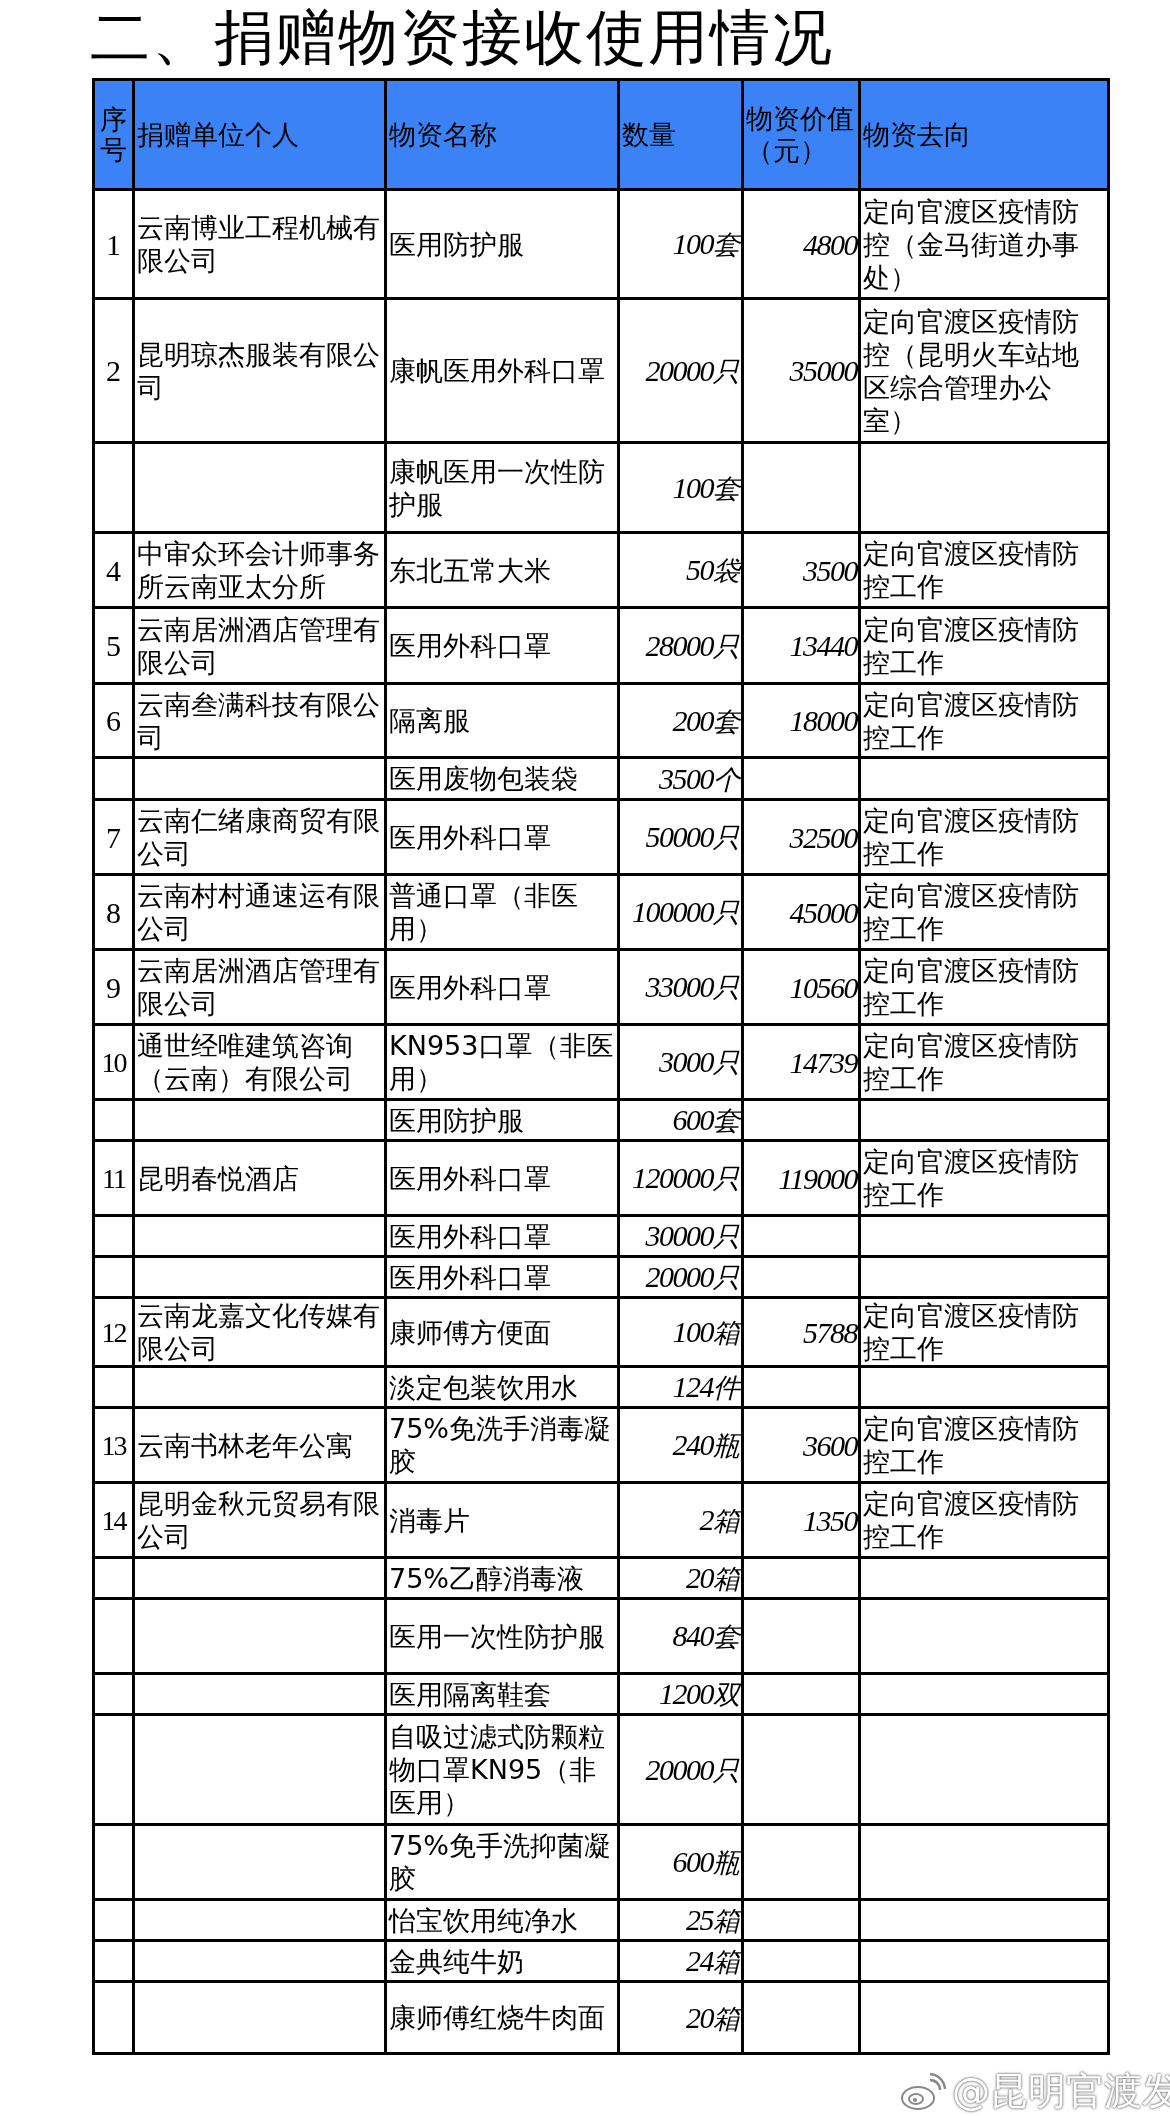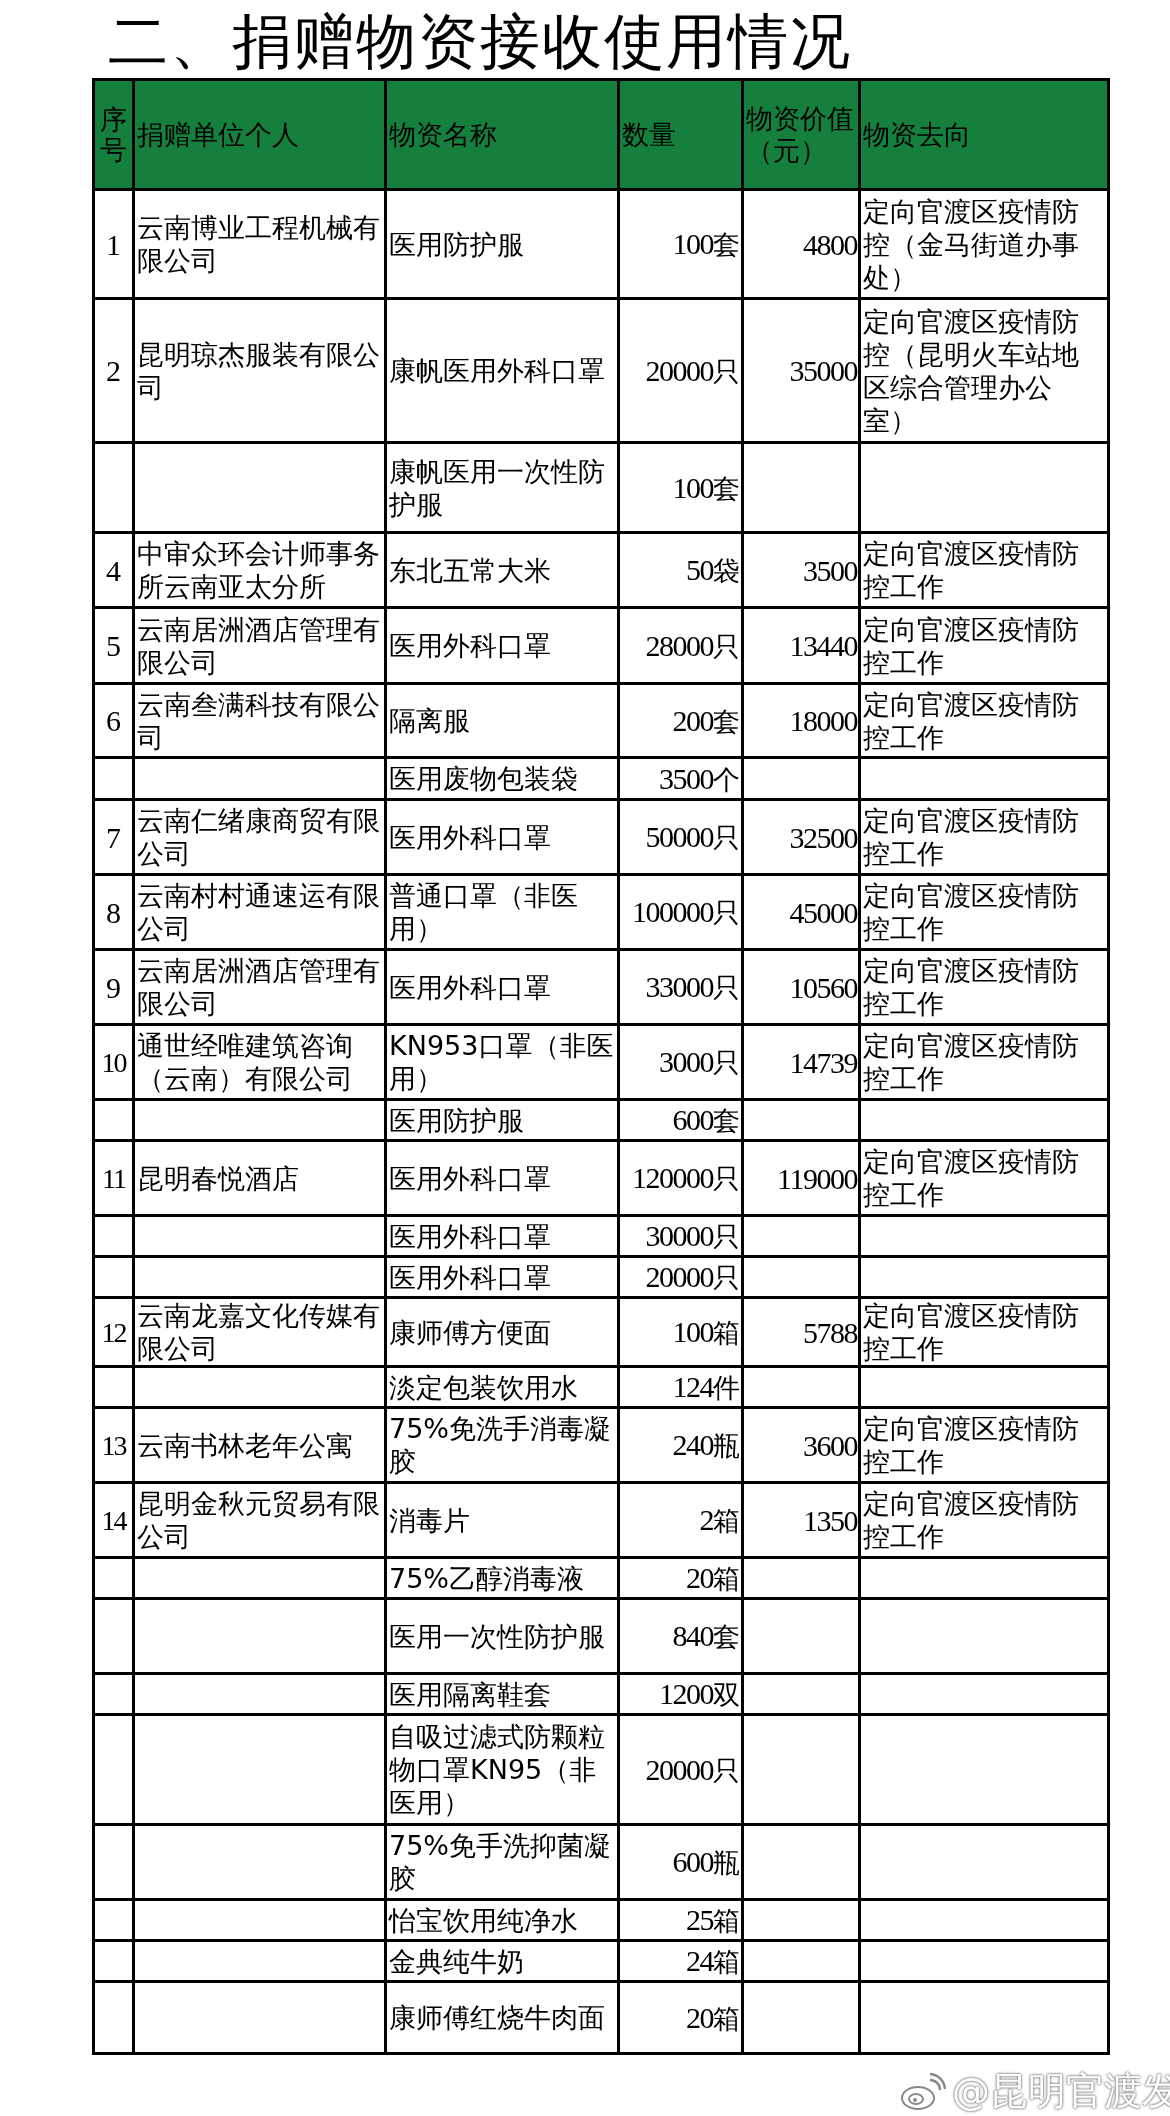--- a/index.html
+++ b/index.html
@@ -1,28 +1,28 @@
 <!DOCTYPE html>
 <html><head>
 <meta charset="utf-8">
 <style>
   html, body { margin: 0; padding: 0; background: #ffffff; }
   body { width: 1170px; height: 2116px; position: relative; overflow: hidden;
          font-family: "DejaVu Sans", "Liberation Sans", sans-serif; color: #000; }
-  .title { position: absolute; left: 108px; top: 6px; font-size: 60px; line-height: 72px;
-           letter-spacing: 2px; white-space: nowrap; font-family: Liberation Sans, sans-serif; }
+  .title { position: absolute; left: 90px; top: 6px; font-size: 60px; line-height: 72px;
+           letter-spacing: 2px; white-space: nowrap; font-family: Liberation Mono, monospace; }
   table { position: absolute; left: 92px; top: 78px; border-collapse: collapse; table-layout: fixed; }
   td, th { border: 3px solid #000; padding: 0 2px; vertical-align: middle; font-weight: normal;
            font-size: 27px; line-height: 33px; overflow: hidden; word-break: break-all; }
-  th { background: #15803d; text-align: left; }
+  th { background: #3b82f6; text-align: left; }
   th.seq { text-align: center; padding: 0; line-height: 30px; }
   td.seq { text-align: center; font-family: "Liberation Serif", "DejaVu Serif", serif; font-size: 30px; padding: 0; }
   td.seq.two { font-size: 28px; letter-spacing: -2px; }
   td.num { text-align: right; font-family: "Liberation Serif", "DejaVu Serif", serif; font-size: 30px;
-           letter-spacing: -1.5px; padding-right: 1px; white-space: nowrap; }
+           letter-spacing: -1.5px; padding-right: 1px; white-space: nowrap; font-style: italic; }
   td.num .unit { font-family: "DejaVu Sans", sans-serif; font-size: 27px; letter-spacing: 0; }
   td.name, td.dest, td.item { text-align: left; }
   .watermark { position: absolute; left: 900px; top: 2066px; font-size: 38px; color: #ffffff;
                text-shadow: 0 0 3px #666, 0 0 2px #888; white-space: nowrap; display: flex; align-items: center; gap: 6px; }
   .watermark svg { width: 46px; height: 40px; }
 </style>
 </head>
 <body>
 
 <div class="title">二、捐赠物资接收使用情况</div>

